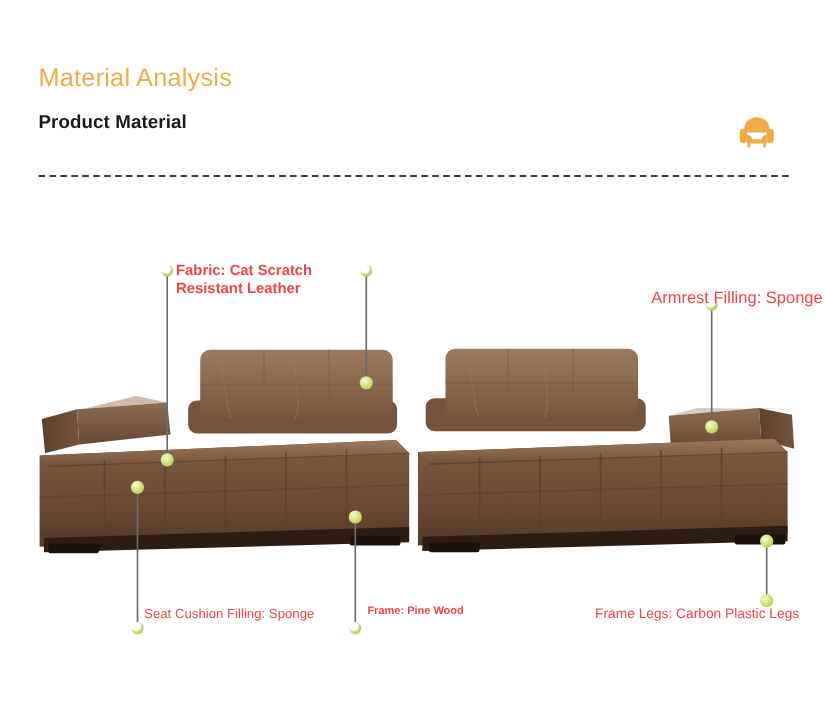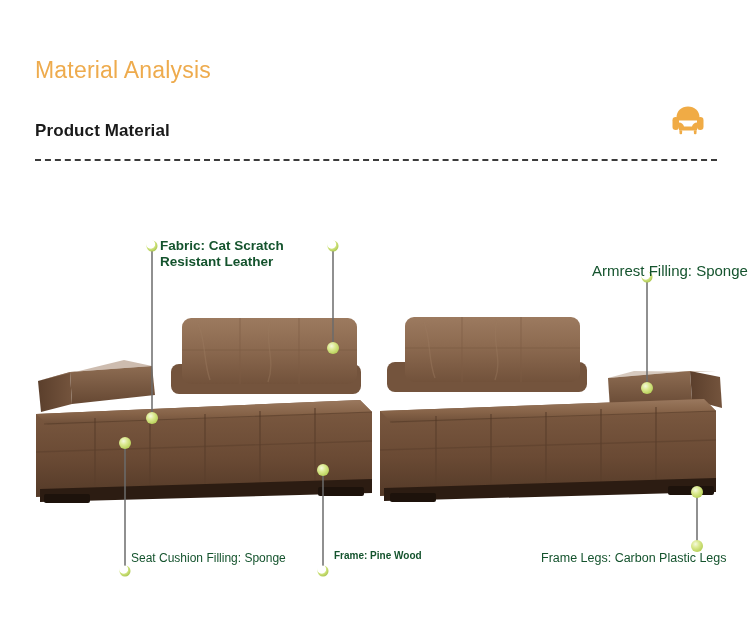--- a/index.html
+++ b/index.html
@@ -30,21 +30,21 @@
   .eyebrow {
     font-size: 23px;
     font-weight: 400;
     color: #eeab4d;
     letter-spacing: 0.2px;
     line-height: 1.1;
     margin: 0;
   }
   .title-row {
     display: flex;
-    align-items: flex-end;
+    align-items: flex-start;
     justify-content: space-between;
     margin-top: 18px;
   }
   .title {
     font-size: 17px;
     font-weight: bold;
     color: #1a1a1a;
     letter-spacing: 0.1px;
     margin: 0;
   }
@@ -67,21 +67,21 @@
     position: absolute;
     left: 0; top: 0;
     width: 750px; height: 639px;
     pointer-events: none;
   }
   .stage svg { display: block; }
 
   
   .anno-label {
     position: absolute;
-    color: #14532d;
+    color: #ef4444;
     line-height: 1.18;
     white-space: pre-line;
     font-weight: bold;
   }
   .lbl-fabric   { left: 160px; top: 238px; font-size: 13.5px; width: 150px; }
   .lbl-cushion  { left: 341px; top: 238px; font-size: 13.5px; width: 165px; }
   .lbl-armrest  { left: 592px; top: 246px; font-size: 15px; width: 170px; font-weight: normal; margin-top: 16px; }
   .lbl-seat     { left: 131px; top: 551px; font-size: 12px;  width: 175px; font-weight: normal; }
   .lbl-frame    { left: 334px; top: 550px; font-size: 10px; width: 150px; }
   .lbl-legs     { left: 541px; top: 551px; font-size: 12.5px; width: 200px; font-weight: normal; }

